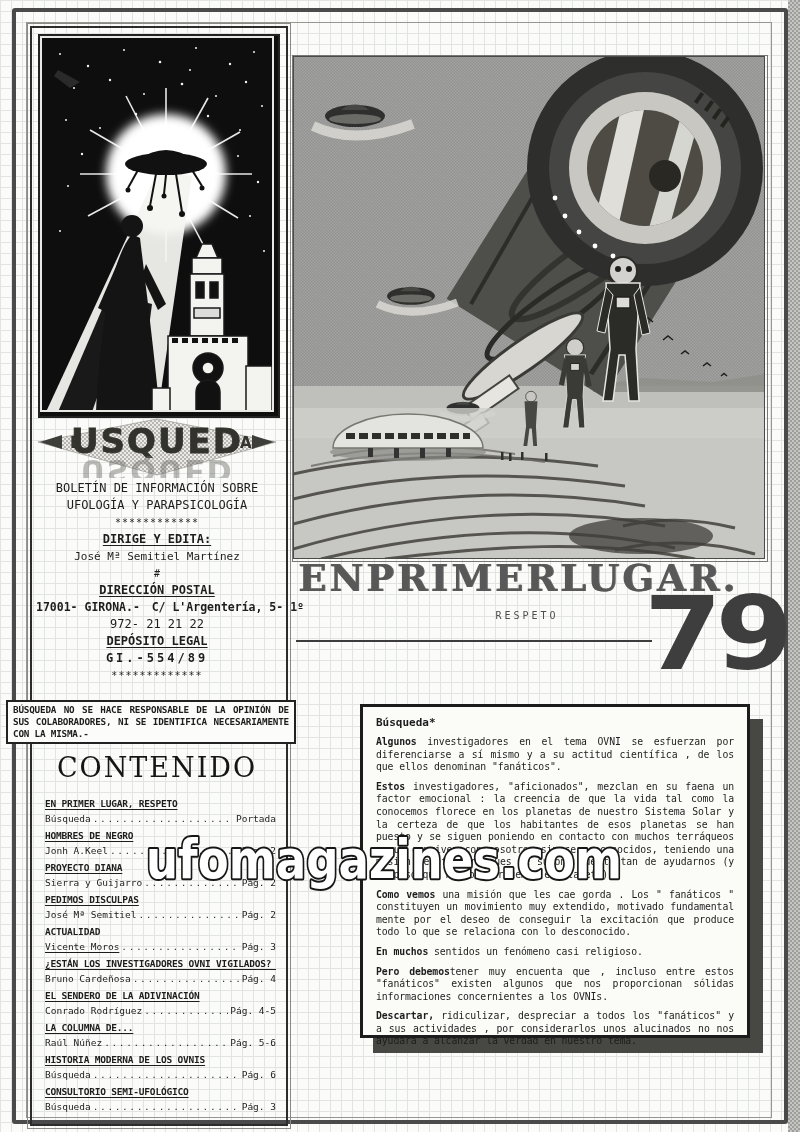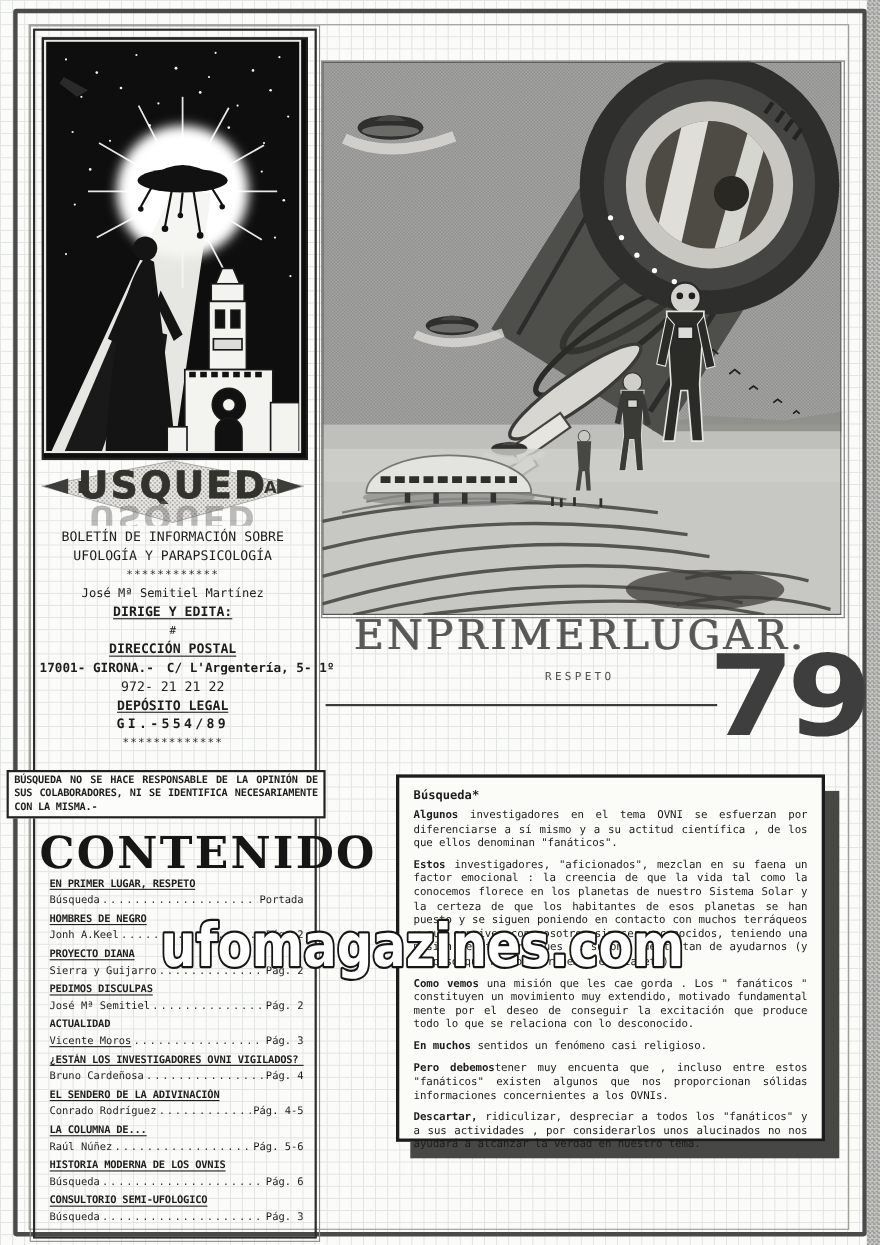--- a/index.html
+++ b/index.html
@@ -23,34 +23,34 @@
   #pubinfo{left:36px;top:480px;width:242px;text-align:center;font-size:12px;line-height:17px;}
   #pubinfo .row{margin:0;}
   .lbl{font-weight:bold;text-decoration:underline;text-underline-offset:2px;}
   .b{font-weight:normal;}
   .sp{margin-top:9px;}
   #addr-row{display:flex;justify-content:space-between;margin-left:-24px;width:268px;font-weight:bold;font-size:11.5px;}
   #legal-value{letter-spacing:3px;font-weight:bold;}
   #stars2{font-size:10px;letter-spacing:1px;}
   #disclaimer-box{left:6px;top:700px;width:276px;border:2px solid #222;background:#fcfcfa;padding:2px 5px;
     font-size:9.3px;line-height:1.3;text-align:justify;font-weight:bold;letter-spacing:-0.2px;}
-  #contents-title{left:36px;top:752px;width:242px;text-align:left;
-    font-family:"DejaVu Serif",serif;font-weight:bold;font-size:40px;letter-spacing:2px;color:#161616;}
+  #contents-title{left:36px;top:752px;width:242px;text-align:center;
+    font-family:"DejaVu Serif",serif;font-weight:normal;font-size:27px;letter-spacing:2px;color:#161616;}
   #toc{left:45px;top:798px;width:231px;font-size:9.5px;}
   .toc-sec{font-weight:bold;letter-spacing:-0.2px;white-space:nowrap;overflow:hidden;height:15px;}
   .toc-row{display:flex;align-items:flex-start;height:17px;white-space:nowrap;}
   .toc-leader{flex:1;overflow:hidden;margin:0 2px;}
   .toc-leader::after{content:"................................................................";letter-spacing:1.6px;color:#333;}
   .toc-page{flex:none;}
   .u{text-decoration:underline;text-underline-offset:2px;}
 
   
   #main-illo{left:292px;top:55px;width:474px;height:505px;border:1px solid #777;}
-  #gothic-title{left:298px;top:556px;width:458px;display:flex;justify-content:center;align-items:baseline;
-    font-family:"DejaVu Serif",serif;font-weight:normal;font-size:37px;color:#585858;
+  #gothic-title{left:298px;top:556px;width:458px;display:flex;justify-content:flex-start;align-items:baseline;
+    font-family:"DejaVu Serif",serif;font-weight:bold;font-size:37px;color:#585858;
     text-shadow:1px 0 0 #6a6a6a;letter-spacing:3px;}
   #respeto{left:298px;top:610px;width:458px;text-align:center;font-size:10px;letter-spacing:3px;color:#4e4e4e;}
   #title-rule{left:296px;top:640px;width:356px;height:2px;background:#3c3c3c;}
   #issue-number{left:644px;top:584px;width:130px;height:110px;
     font-family:"DejaVu Sans",sans-serif;font-weight:bold;font-size:102px;line-height:100px;
     color:#3e3e3e;transform:scaleX(1.1);transform-origin:left;letter-spacing:-6px;text-align:left;}
   #article-box{left:344px;top:704px;width:390px;height:334px;border:3px solid #1c1c1c;background:#fbfbf8;
     box-shadow:13px 15px 0 #474743;padding:9px 13px;box-sizing:border-box;z-index:10;margin-left:16px;}
   #article-title{font-weight:bold;font-size:11px;margin:0 0 7px 0;}
   .art-p{font-size:9.8px;line-height:12.6px;text-align:justify;margin:0 0 7px 0;letter-spacing:-0.1px;}
@@ -200,22 +200,22 @@
       <text x="123" y="37" text-anchor="middle" font-family="DejaVu Sans,sans-serif" font-weight="bold" font-size="34" letter-spacing="2" fill="#33332d" stroke="#33332d" stroke-width="0.8">USQUED</text>
       <text x="123" y="-44" text-anchor="middle" transform="scale(1,-1)" font-family="DejaVu Sans,sans-serif" font-weight="bold" font-size="30" letter-spacing="2" fill="#6d6d68" opacity="0.45">USQUED</text>
       <text x="206" y="32" font-family="DejaVu Sans,sans-serif" font-weight="bold" font-size="15" fill="#35352f">A</text>
     </svg>
   </div>
 
   <div class="abs" id="pubinfo">
     <div class="row b">BOLETÍN DE INFORMACIÓN SOBRE</div>
     <div class="row b">UFOLOGÍA Y PARAPSICOLOGÍA</div>
     <div class="row" style="font-size:10px;letter-spacing:1px;">************</div>
+    <div class="row sp lbl">DIRIGE Y EDITA:</div>
     <div class="row b" style="font-size:11px;">José Mª Semitiel Martínez</div>
-    <div class="row sp lbl">DIRIGE Y EDITA:</div>
     <div class="row" style="font-size:10px;">#</div>
     <div class="row lbl">DIRECCIÓN POSTAL</div>
     <div class="row" id="addr-row">
       <span>17001- GIRONA.-</span>
       <span>C/ L'Argentería, 5- 1º</span>
     </div>
     <div class="row b">972- 21 21 22</div>
     <div class="row sp lbl">DEPÓSITO LEGAL</div>
     <div class="row" id="legal-value">GI.-554/89</div>
     <div class="row" id="stars2">*************</div>

